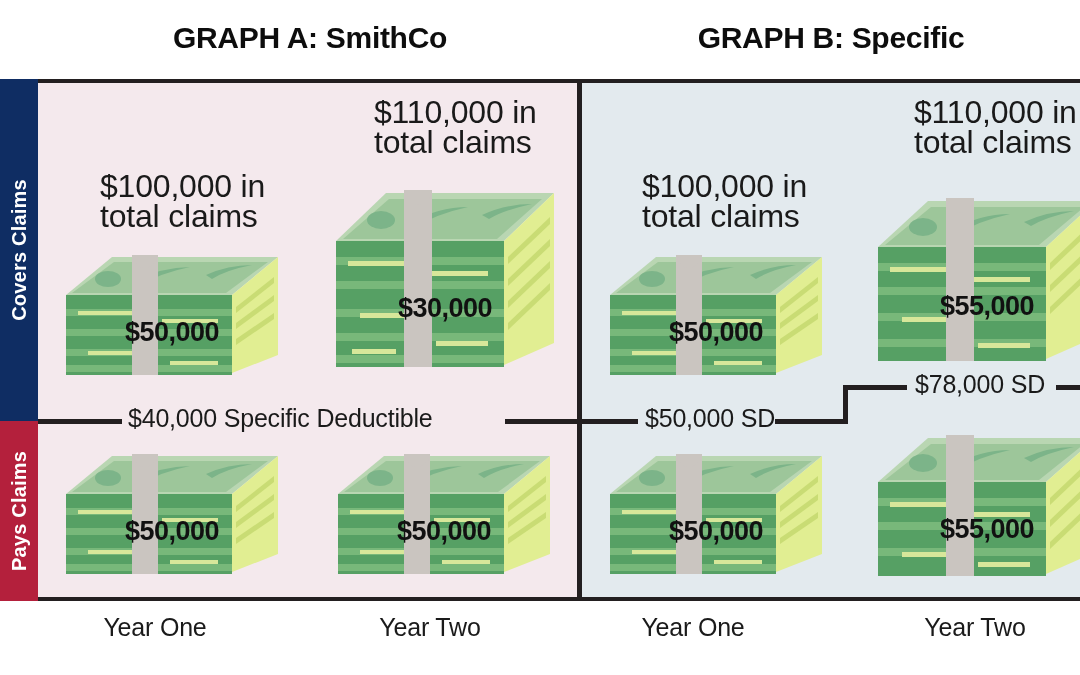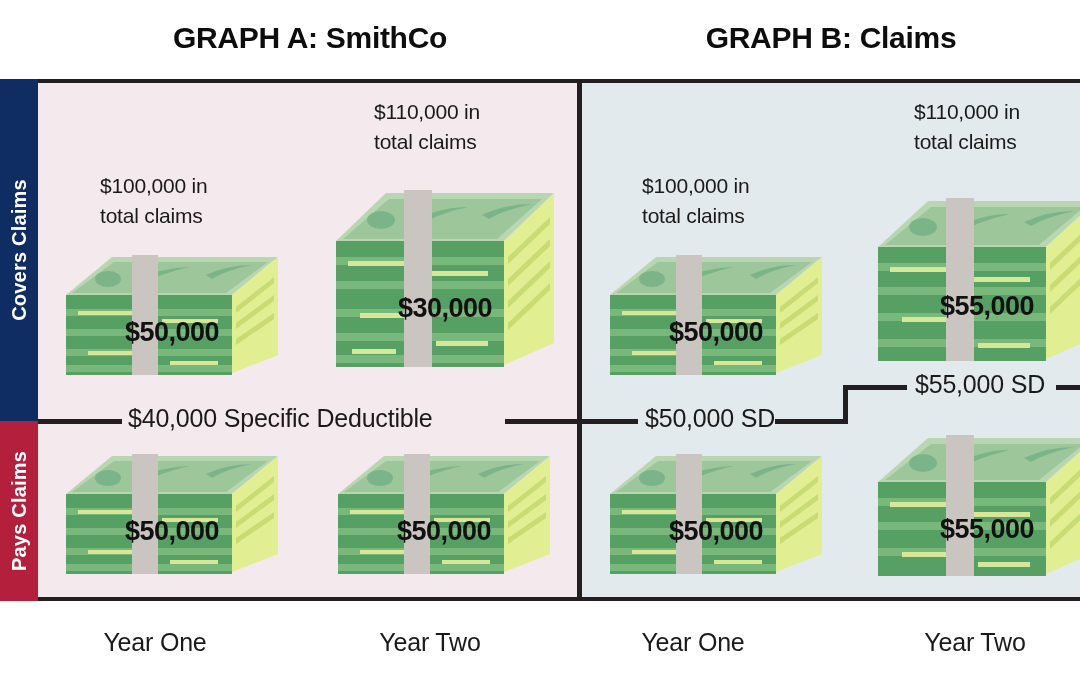--- a/index.html
+++ b/index.html
@@ -46,57 +46,57 @@
     box-sizing:border-box;
     overflow:hidden;
   }
   #panel-a{left:38px;width:544px;background:#f4e9ed;
            border-right:5px solid #231f20;}
   #panel-b{left:582px;width:498px;background:#e3eaee;}
 
   
   .caption{
     position:absolute;
-    font-size:21px;line-height:30px;color:#1a1a1a;
+    font-size:32px;line-height:30px;color:#1a1a1a;
     white-space:pre-line;letter-spacing:-0.2px;
   }
 
   
   .rule{position:absolute;height:5px;background:#231f20;}
   .rule-label{
     position:absolute;
     font-size:25px;color:#1a1a1a;white-space:nowrap;
     letter-spacing:-0.2px;
   }
   .step-v{position:absolute;width:5px;background:#231f20;}
 
   
   .yearlabel{
-    position:absolute;top:628px;
+    position:absolute;top:613px;
     font-size:25px;color:#1a1a1a;text-align:center;
     white-space:nowrap;letter-spacing:-0.2px;
   }
 
   
   .stack{position:absolute;}
   .stack svg{display:block;overflow:visible;}
   .stack .amt{
     position:absolute;left:0;width:100%;
     text-align:center;
     font-size:27px;font-weight:bold;color:#111111;
     letter-spacing:-0.5px;
   }
 </style>
 </head>
 <body>
 
 <div class="stage">
 
   <div class="title" id="title-a">GRAPH A: SmithCo</div>
-  <div class="title" id="title-b">GRAPH B: Claims</div>
+  <div class="title" id="title-b">GRAPH B: Specific</div>
 
   <div class="sidebar" id="bar-covers">
     <div class="bar-inner">
       <span>Covers Claims</span>
     </div>
   </div>
   <div class="sidebar" id="bar-pays">
     <div class="bar-inner">
       <span>Pays Claims</span>
     </div>
@@ -396,21 +396,21 @@
 
   <div class="rule" style="left:38px;top:419px;width:84px;"></div>
   <div class="rule-label" style="left:128px;top:404px;">$40,000 Specific Deductible</div>
   <div class="rule" style="left:505px;top:419px;width:80px;"></div>
 
   <div class="rule" style="left:582px;top:419px;width:56px;"></div>
   <div class="rule-label" style="left:645px;top:404px;">$50,000 SD</div>
   <div class="rule" style="left:775px;top:419px;width:73px;"></div>
   <div class="step-v" style="left:843px;top:385px;height:39px;"></div>
   <div class="rule" style="left:843px;top:385px;width:64px;"></div>
-  <div class="rule-label" style="left:915px;top:370px;">$55,000 SD</div>
+  <div class="rule-label" style="left:915px;top:370px;">$78,000 SD</div>
   <div class="rule" style="left:1056px;top:385px;width:24px;"></div>
 
   <div class="yearlabel" style="left:60px;width:190px;">Year One</div>
   <div class="yearlabel" style="left:335px;width:190px;">Year Two</div>
   <div class="yearlabel" style="left:598px;width:190px;">Year One</div>
   <div class="yearlabel" style="left:880px;width:190px;">Year Two</div>
 
 </div>
 
 </body></html>

